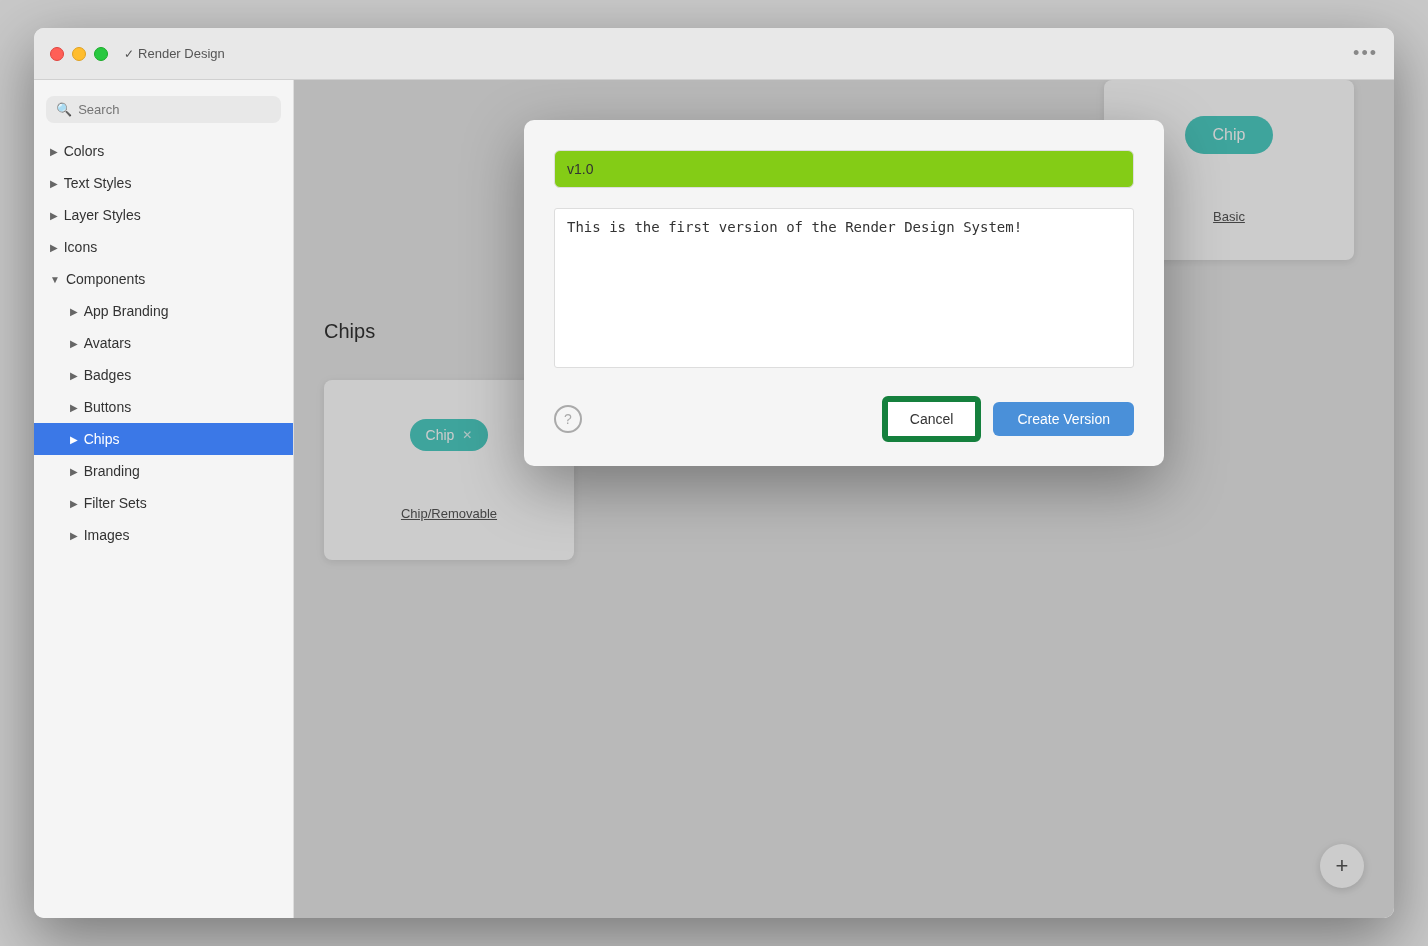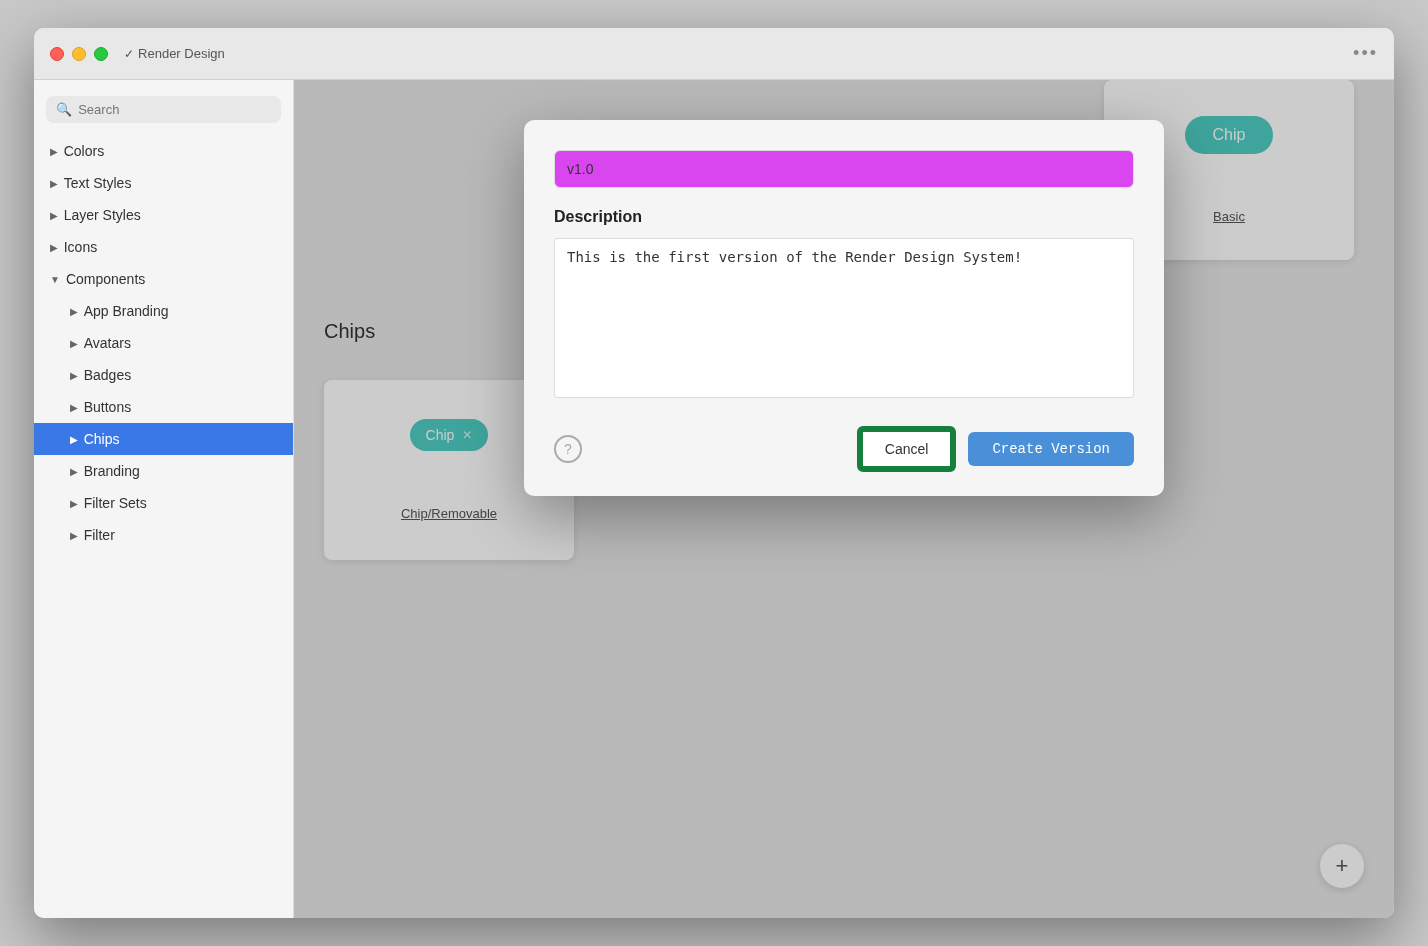--- a/index.html
+++ b/index.html
@@ -271,21 +271,21 @@
       color: #222;
       margin-bottom: 16px;
     }
 
     .modal-input {
       width: 100%;
       padding: 10px 12px;
       border: 1px solid #ddd;
       border-radius: 6px;
       font-size: 14px;
-      background: #d946ef;
+      background: #84cc16;
       outline: none;
       margin-bottom: 20px;
       color: #333;
     }
 
     .modal-desc-label {
       font-size: 16px;
       font-weight: 600;
       color: #222;
       margin-bottom: 12px;
@@ -339,21 +339,20 @@
 
     .create-button {
       padding: 9px 24px;
       border-radius: 6px;
       border: none;
       background: #4a90d9;
       color: white;
       font-size: 14px;
       font-weight: 500;
       cursor: pointer;
-      font-family: Liberation Mono, monospace;
     }
   </style>
 </head>
 <body>
 
 <div class="window">
 
   <div class="title-bar">
     <div class="traffic-lights">
       <div class="traffic-light tl-close"></div>
@@ -430,21 +429,21 @@
         <span>Branding</span>
       </div>
 
       <div class="sidebar-item sidebar-item-indent">
         <span class="chevron">▶</span>
         <span>Filter Sets</span>
       </div>
 
       <div class="sidebar-item sidebar-item-indent">
         <span class="chevron">▶</span>
-        <span>Filter</span>
+        <span>Images</span>
       </div>
     </div>
 
     <div class="canvas">
 
       <div class="chips-section-label">Chips</div>
 
       <div class="component-card chip-removable-card">
         <div class="chip-removable">
           <span>Chip</span>
@@ -461,21 +460,20 @@
       </div>
 
       <div class="plus-button">+</div>
 
       <div class="modal-overlay">
         <div class="modal">
           
           <input class="modal-input" type="text" value="v1.0" style="">
 
           
-          <div class="modal-desc-label">Description</div>
           <textarea class="modal-textarea" style="">This is the first version of the Render Design System!</textarea>
 
           
           <div class="modal-footer">
             <button class="help-button">?</button>
             <button class="cancel-button">Cancel</button>
             <button class="create-button">Create Version</button>
           </div>
         </div>
       </div>

